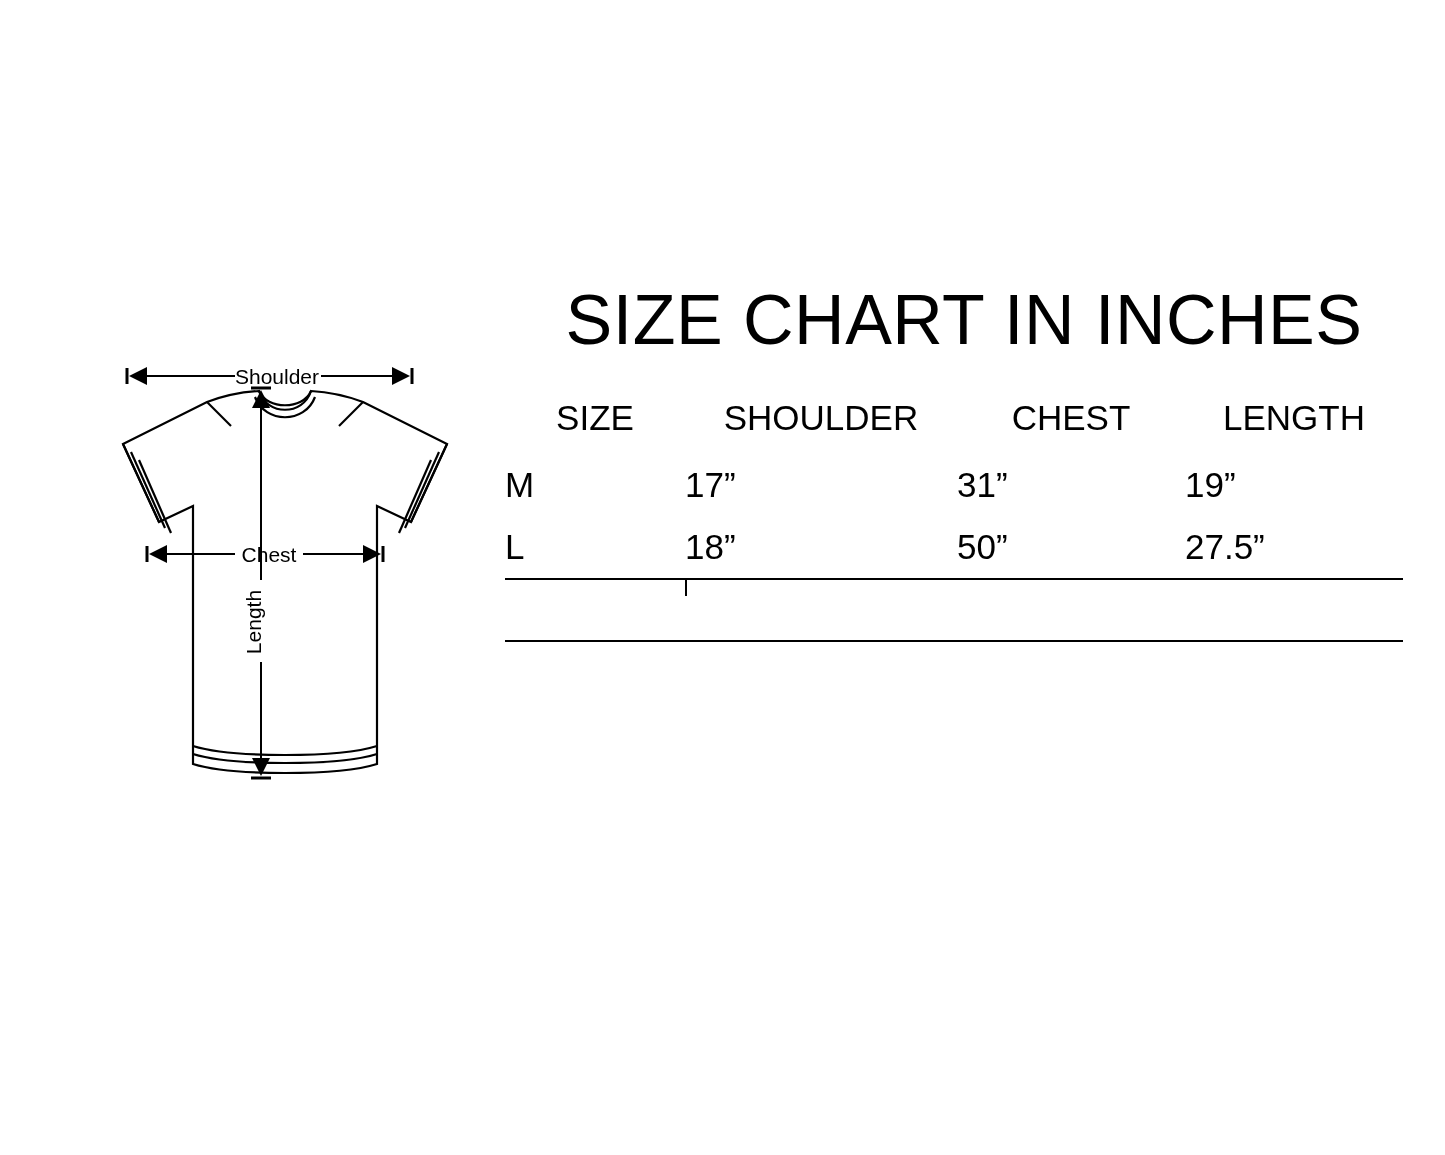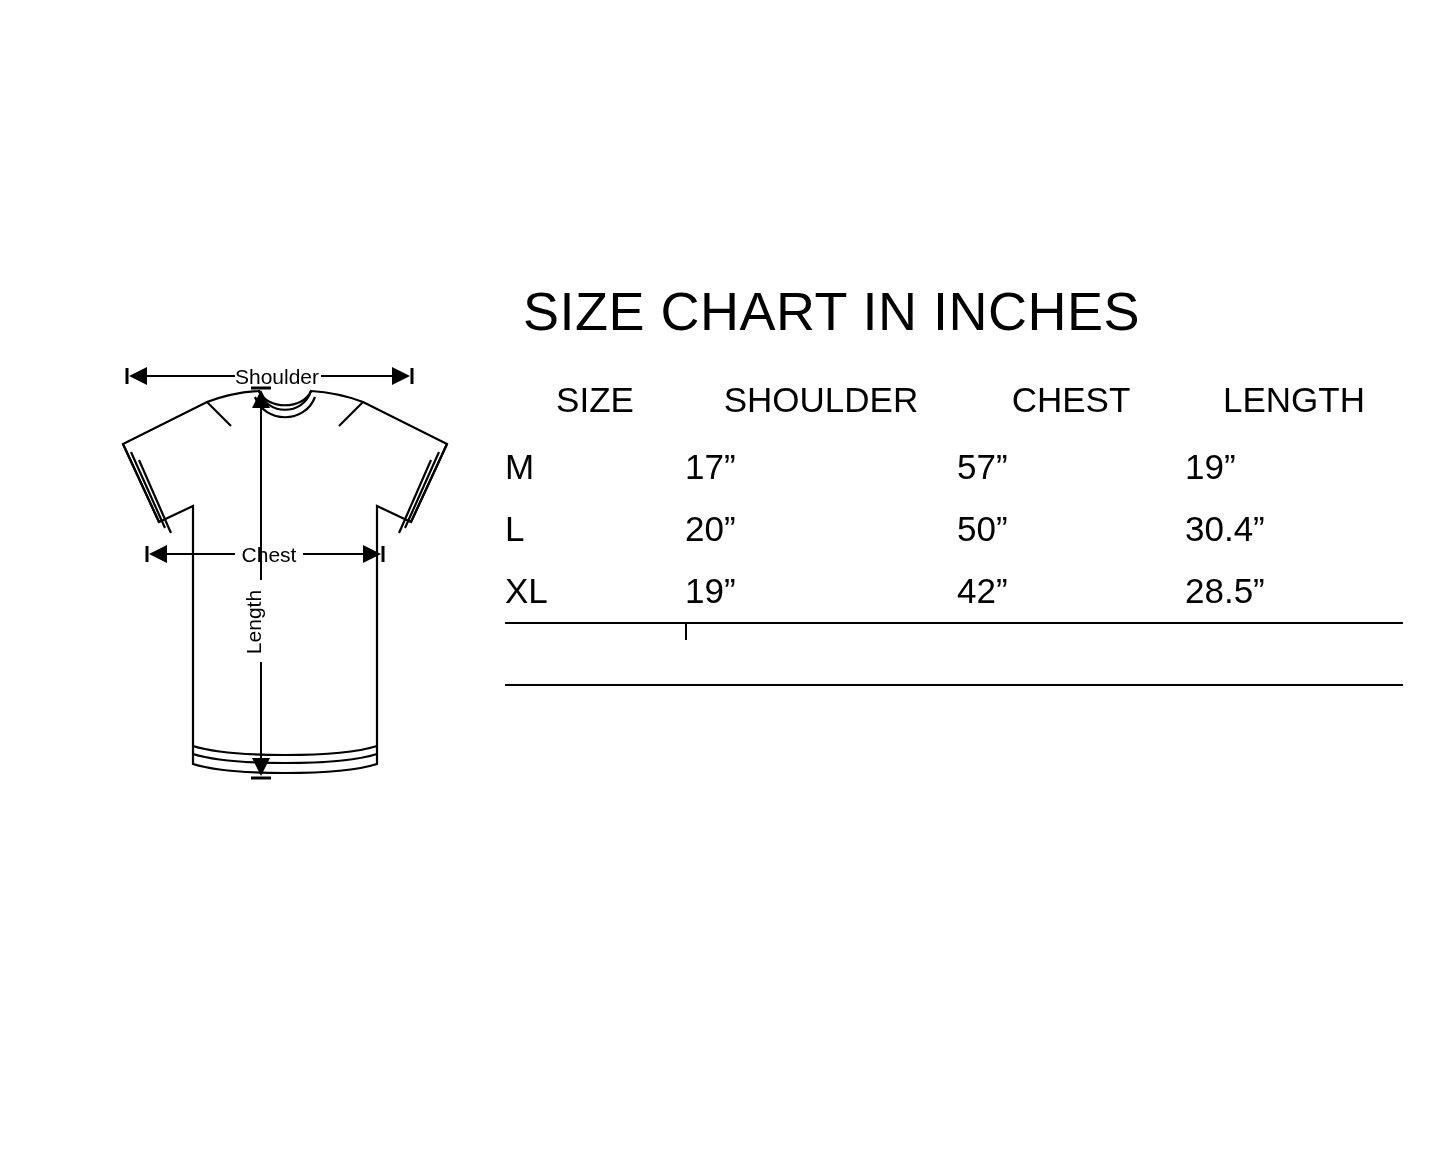--- a/index.html
+++ b/index.html
@@ -30,24 +30,24 @@
 
   
   #chart-panel {
     position: absolute;
     left: 505px;
     top: 280px;
     width: 900px;
   }
   #chart-title {
     font-family: "Liberation Sans", sans-serif;
-    font-size: 54px;
+    font-size: 70px;
     font-weight: 400;
     letter-spacing: 0.5px;
-    text-align: left;
+    text-align: center;
     white-space: nowrap;
     margin: 0 0 22px 0;
     padding-left: 18px;
   }
 
   table#size-table {
     border-collapse: collapse;
     width: 898px;
     table-layout: fixed;
   }
@@ -200,34 +200,28 @@
         <th class="rule-top">SIZE</th>
         <th class="rule-top vsep">SHOULDER</th>
         <th class="rule-top vsep">CHEST</th>
         <th class="rule-top vsep">LENGTH</th>
       </tr>
     </thead>
     <tbody>
       <tr class="data-row">
         <td class="size-cell rule-thin">M</td>
         <td class="val-cell rule-thin vsep">17”</td>
-        <td class="val-cell rule-thin vsep">57”</td>
+        <td class="val-cell rule-thin vsep">31”</td>
         <td class="val-cell rule-thin vsep">19”</td>
       </tr>
       <tr class="data-row">
         <td class="size-cell rule-thin">L</td>
-        <td class="val-cell rule-thin vsep">20”</td>
+        <td class="val-cell rule-thin vsep">18”</td>
         <td class="val-cell rule-thin vsep">50”</td>
-        <td class="val-cell rule-thin vsep">30.4”</td>
-      </tr>
-      <tr class="data-row">
-        <td class="size-cell rule-thin">XL</td>
-        <td class="val-cell rule-thin vsep">19”</td>
-        <td class="val-cell rule-thin vsep">42”</td>
-        <td class="val-cell rule-thin vsep">28.5”</td>
+        <td class="val-cell rule-thin vsep">27.5”</td>
       </tr>
     </tbody>
   </table>
 
   <div id="bottom-rules">
     <div class="hline" style="top:0px;"></div>
     <div class="vline" style="top:0px; left:180px; height:18px;"></div>
     <div class="hline" style="top:62px;"></div>
   </div>
 

